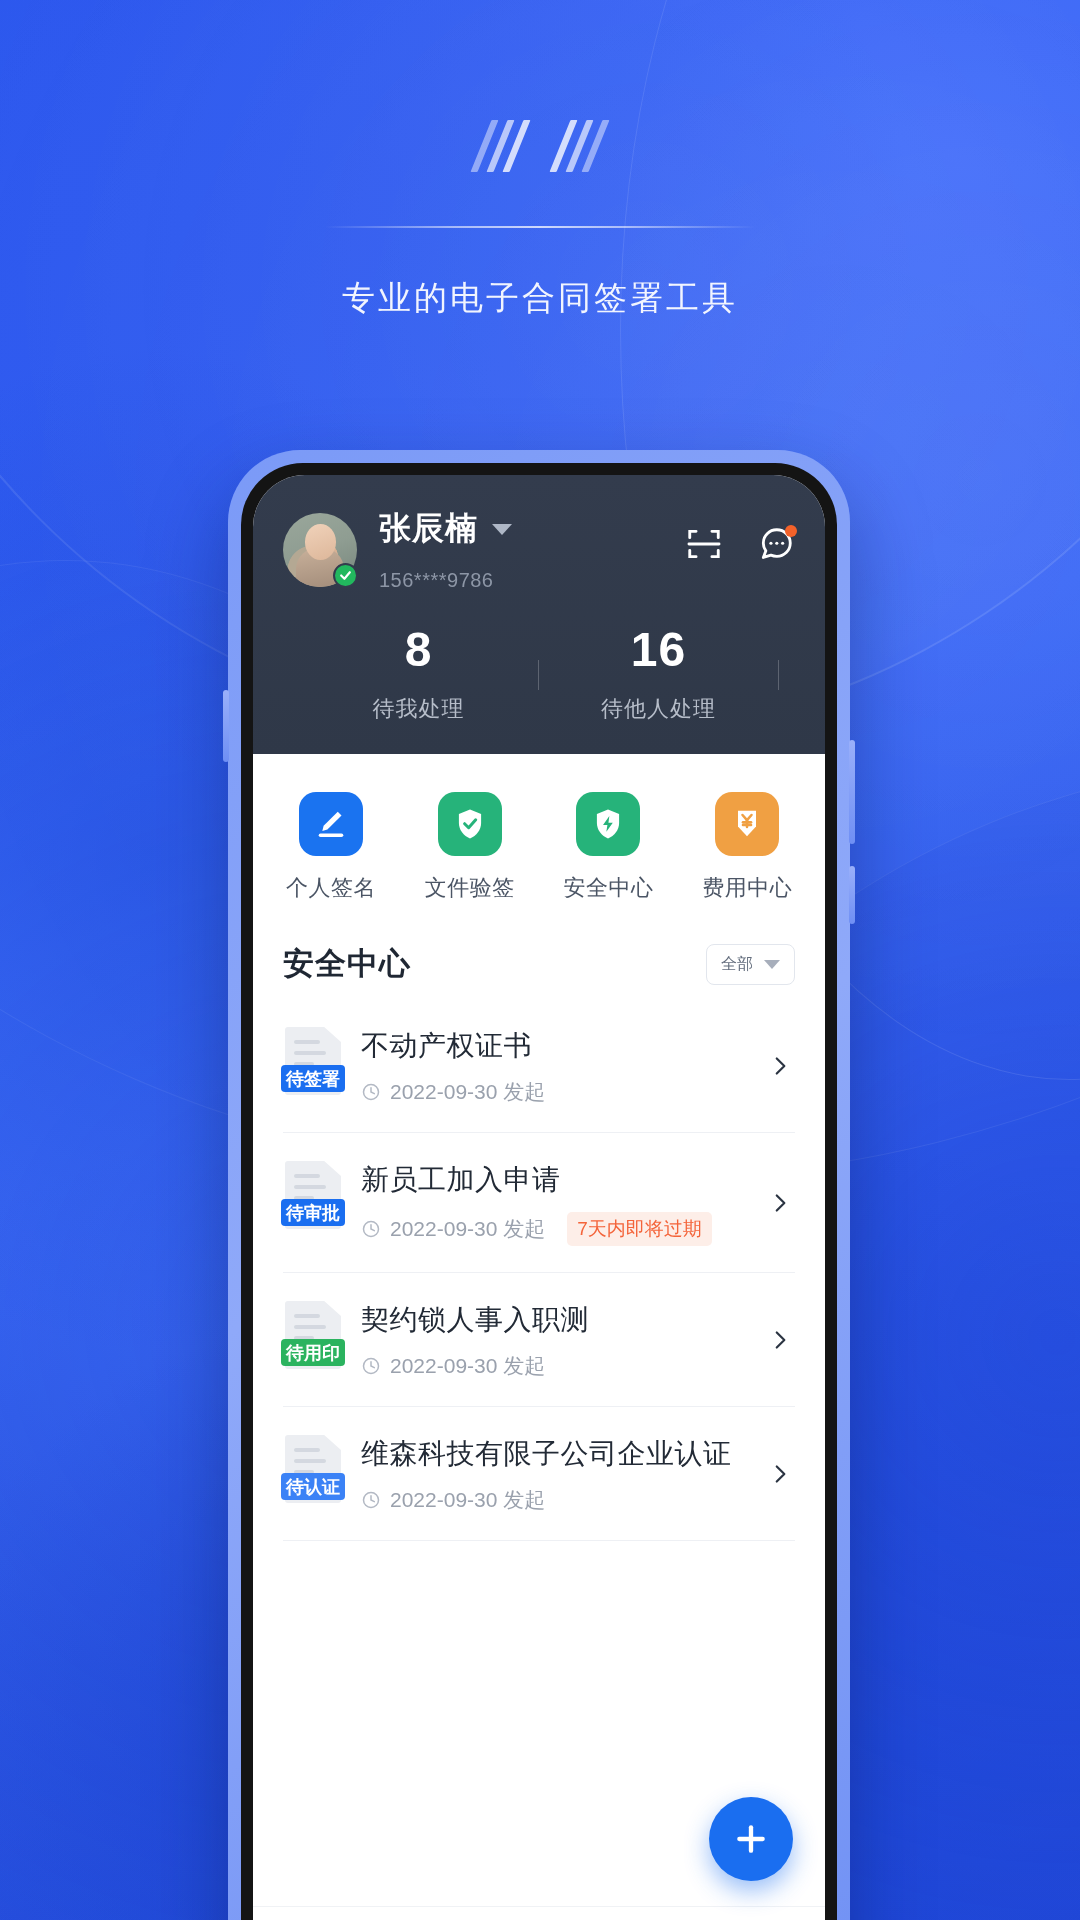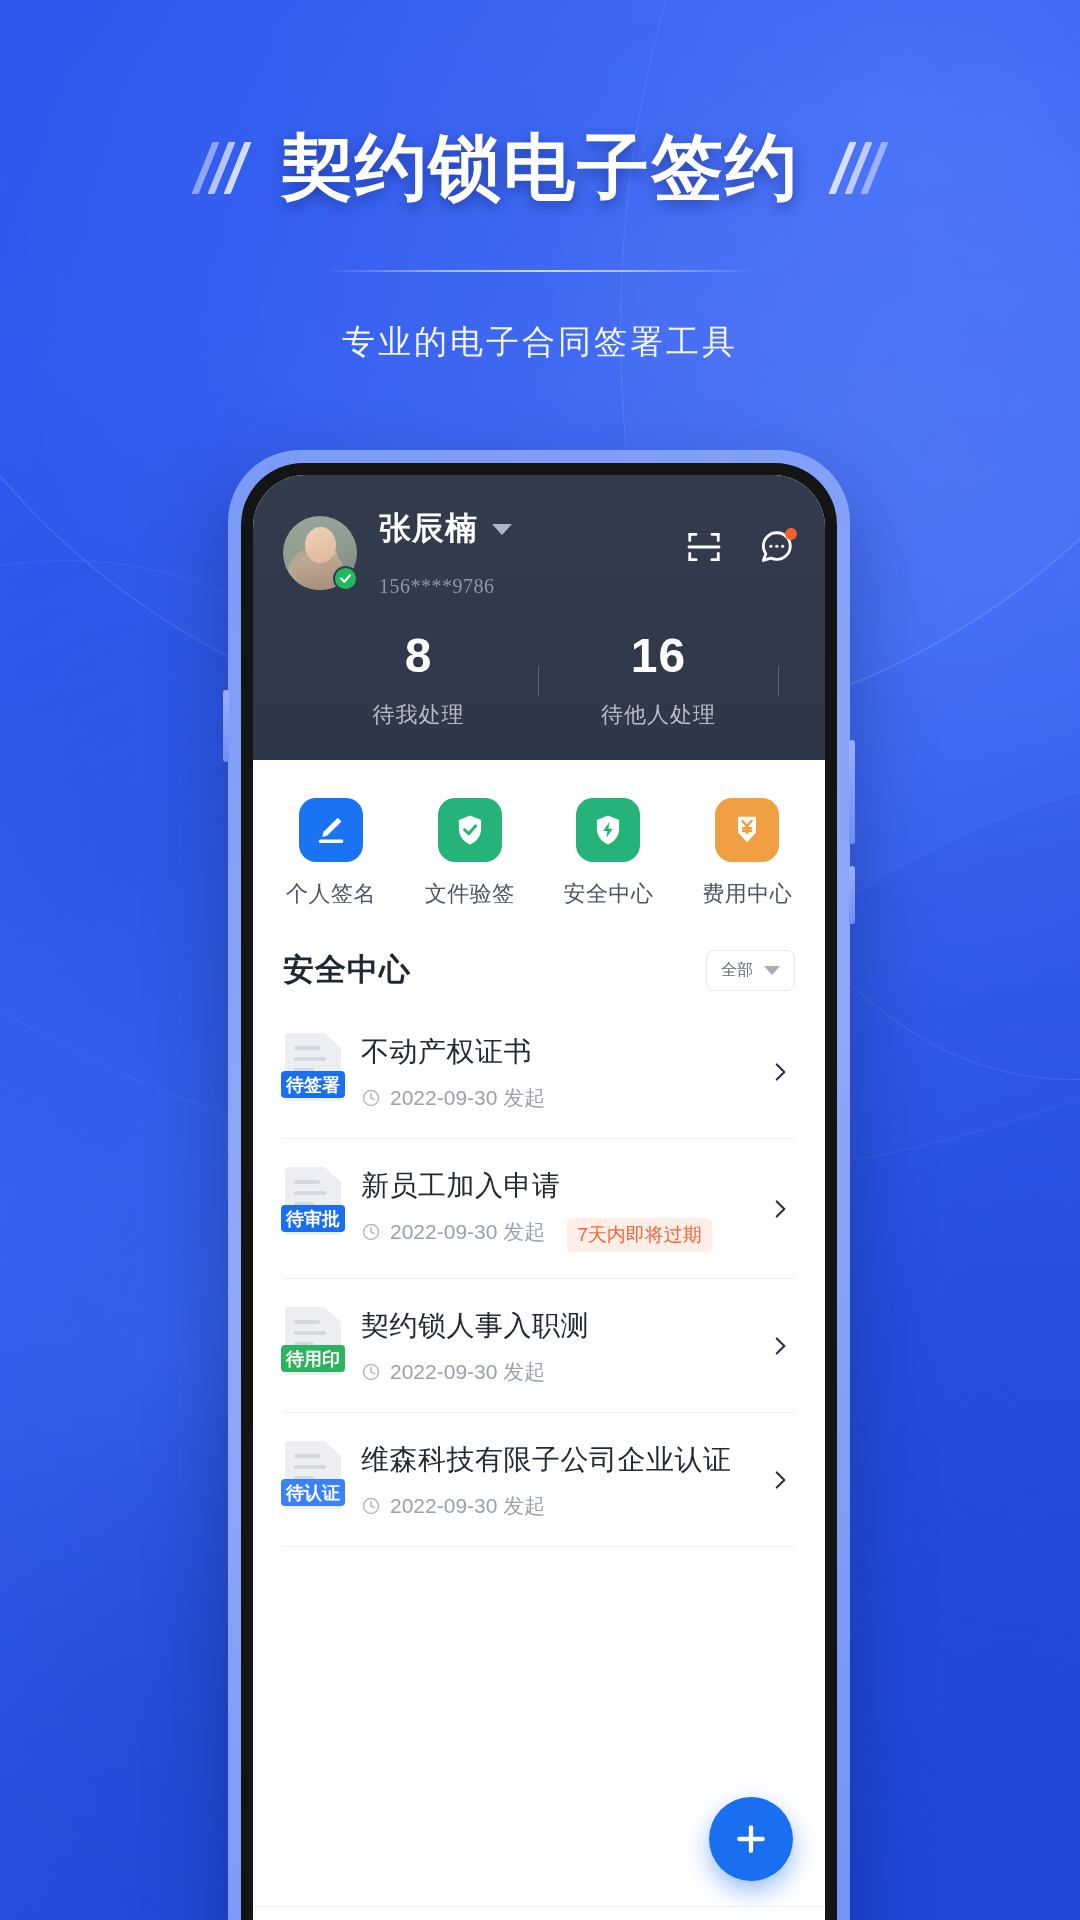--- a/index.html
+++ b/index.html
@@ -152,21 +152,21 @@
     border:2px solid #333c4d;
   }
   .verify-badge svg{ width:13px; height:13px; }
   .hdr-id{ margin-left:22px; flex:1 1 auto; }
   .name-row{ display:flex; align-items:center; gap:14px; }
   .user-name{ font-size:32px; color:#fff; font-weight:bold; letter-spacing:1px; }
   .caret-down{
     width:0;height:0;border-left:10px solid transparent;border-right:10px solid transparent;
     border-top:11px solid #aeb7c6;
   }
-  .user-phone{ margin-top:24px; font-size:20px; color:#8d96a6; letter-spacing:.5px;font-family:Liberation Serif, serif; }
+  .user-phone{ margin-top:18px; font-size:20px; color:#8d96a6; letter-spacing:.5px; }
   .hdr-icons{ display:flex; align-items:center; gap:34px; padding-bottom:12px; }
   .icon-btn{ position:relative; width:38px; height:38px; }
   .icon-btn svg{ width:38px; height:38px; display:block; }
   .dot-badge{
     position:absolute; right:-2px; top:0; width:12px; height:12px;
     border-radius:50%; background:#f4622a;
   }
 
   .stats{
     display:flex; align-items:center; justify-content:space-between;
@@ -233,21 +233,21 @@
     padding:0 5px;
     border-radius:4px;
     color:#fff; font-size:18px; font-weight:bold;
     overflow:hidden; white-space:nowrap;
   }
   .todo-main{ flex:1 1 auto; min-width:0; padding-top:2px; }
   .todo-title{
     font-size:28px; color:#222a36; letter-spacing:.5px;
     white-space:nowrap; overflow:hidden; text-overflow:clip;
   }
-  .todo-meta{ margin-top:13px; display:flex; align-items:flex-start; gap:22px; }
+  .todo-meta{ margin-top:13px; display:flex; align-items:center; gap:22px; }
   .meta-date{ display:flex; align-items:center; gap:9px; font-size:21px; color:#9aa1ad; }
   .meta-date svg{ width:20px; height:20px; flex:0 0 auto; }
   .warn-chip{
     font-size:19px; color:#f4643a;
     background:#fdeee8; border-radius:5px; padding:4px 10px;
   }
   .chev{ flex:0 0 auto; align-self:center; }
   .chev svg{ width:26px; height:26px; display:block; }
 
   .fab{
@@ -288,21 +288,20 @@
   <div class="glow-b"></div>
 </div>
 
 <div id="hero">
   <div class="hero-title-row">
     <span class="slashes dim">
         <i></i>
         <i></i>
         <i></i>
       </span>
-    <span class="hero-title">契约锁电子签约</span>
     <span class="slashes dim2">
         <i></i>
         <i></i>
         <i></i>
       </span>
   </div>
   <div class="hero-rule"></div>
   <div class="hero-sub">专业的电子合同签署工具</div>
 </div>
 

